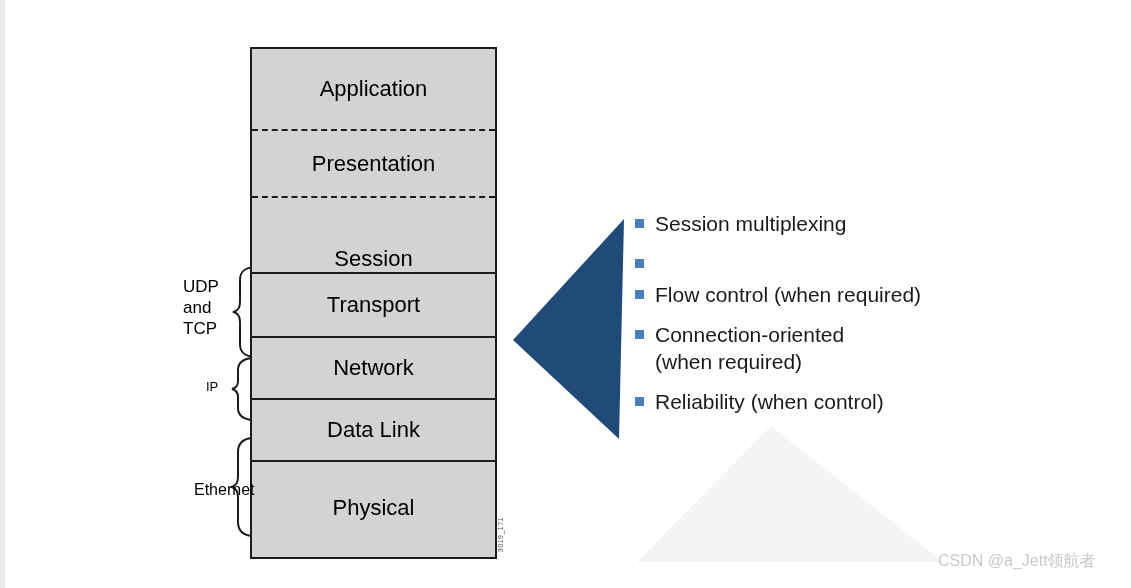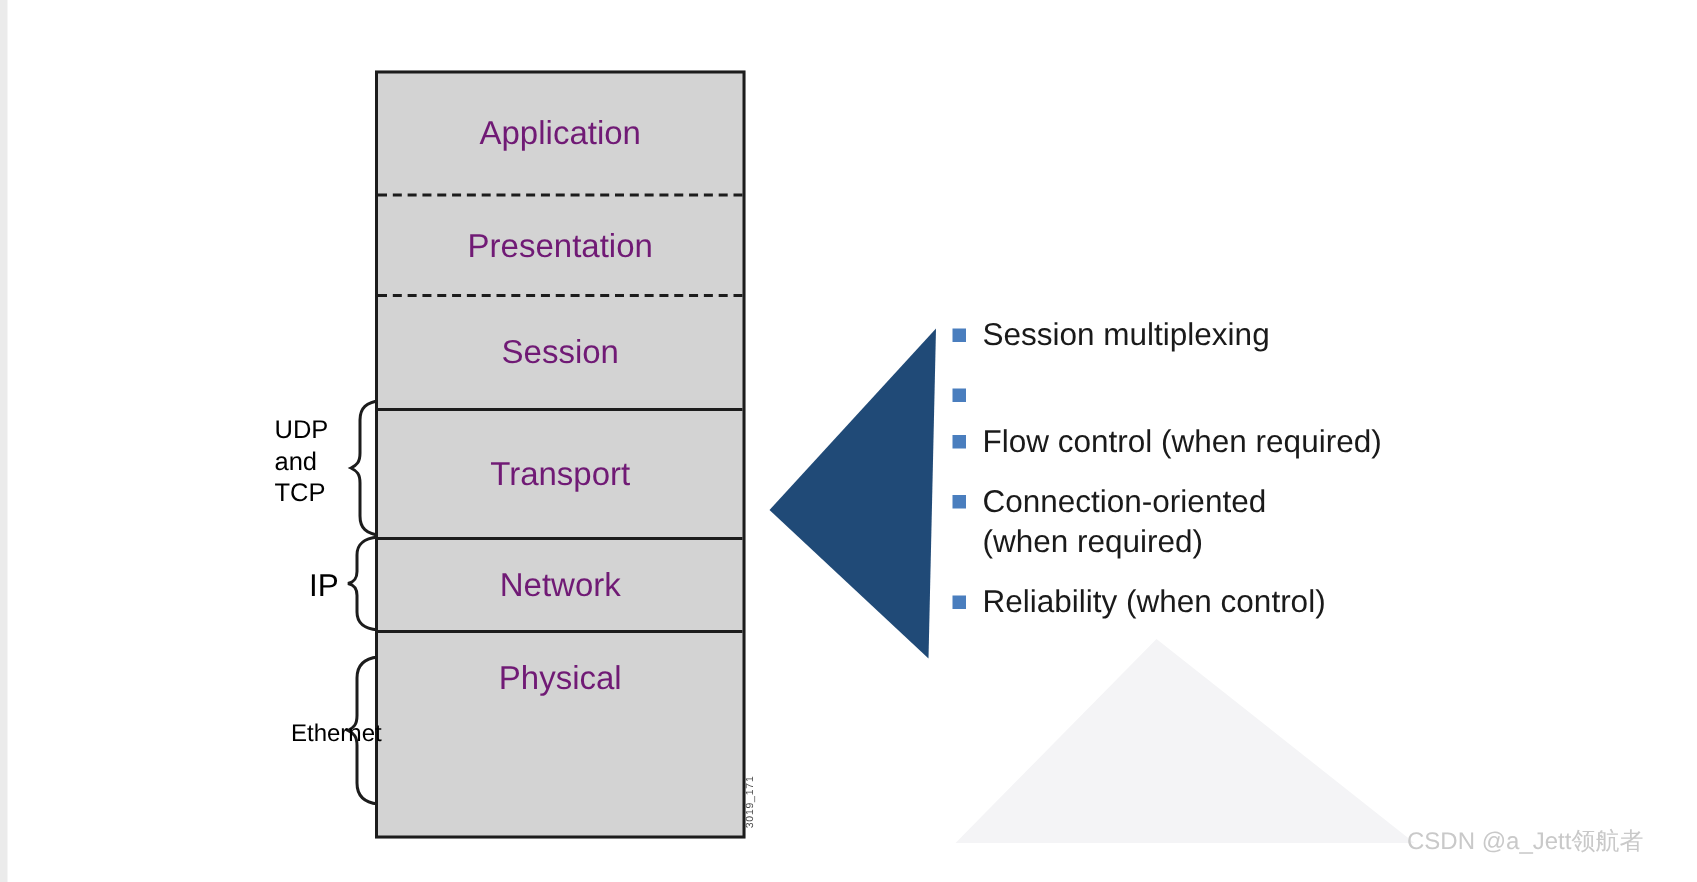--- a/index.html
+++ b/index.html
@@ -30,39 +30,39 @@
   }
   
   .osi-box{
     position:absolute;left:250px;top:47px;
     width:247px;height:512px;
     background:var(--box_fill);
     border:2px solid var(--line);
   }
   .layer{
     display:flex;align-items:center;justify-content:center;
-    font-size:22px;color:#701a75;
+    font-size:22px;color:#000000;
     white-space:nowrap;
   }
   .layer:nth-of-type(1){height:80px;}
   .layer:nth-of-type(2){height:67px;border-top:2px dashed var(--line);}
-  .layer:nth-of-type(3){height:76px;border-top:2px dashed var(--line);}
-  .layer:nth-of-type(4){height:86px;border-top:2px solid var(--line);}
+  .layer:nth-of-type(3){height:76px;border-top:2px dashed var(--line);align-items:flex-end;}
+  .layer:nth-of-type(4){height:64px;border-top:2px solid var(--line);}
   .layer:nth-of-type(5){height:62px;border-top:2px solid var(--line);}
   .layer:nth-of-type(6){height:62px;border-top:2px solid var(--line);}
   .layer:nth-of-type(7){height:94px;border-top:2px solid var(--line);}
   
   .side-label{
     position:absolute;
     color:#000000;
     white-space:pre-line;
     text-align:left;
   }
   .lbl-udptcp{left:183px;top:276px;font-size:17px;line-height:21px;}
-  .lbl-ip{left:206px;top:379px;font-size:21px;}
+  .lbl-ip{left:206px;top:379px;font-size:13px;}
   .lbl-ethernet{left:154px;top:481px;font-size:16px;margin-left:40px;}
   
   .bullet-list{
     position:absolute;left:635px;top:210px;width:380px;
     list-style:none;
   }
   .bullet-item{
     display:flex;
     margin-bottom:13px;
     font-size:21px;line-height:27px;color:#1a1a1a;
@@ -121,20 +121,23 @@
       </div>
 
       <div class="layer">
         <span>Transport</span>
       </div>
 
       <div class="layer">
         <span>Network</span>
       </div>
 
+      <div class="layer">
+        <span>Data Link</span>
+      </div>
 
       <div class="layer">
         <span>Physical</span>
       </div>
     </div>
 
   <div class="side-label lbl-udptcp">UDP
 and
 TCP</div>
   <div class="side-label lbl-ip">IP</div>

